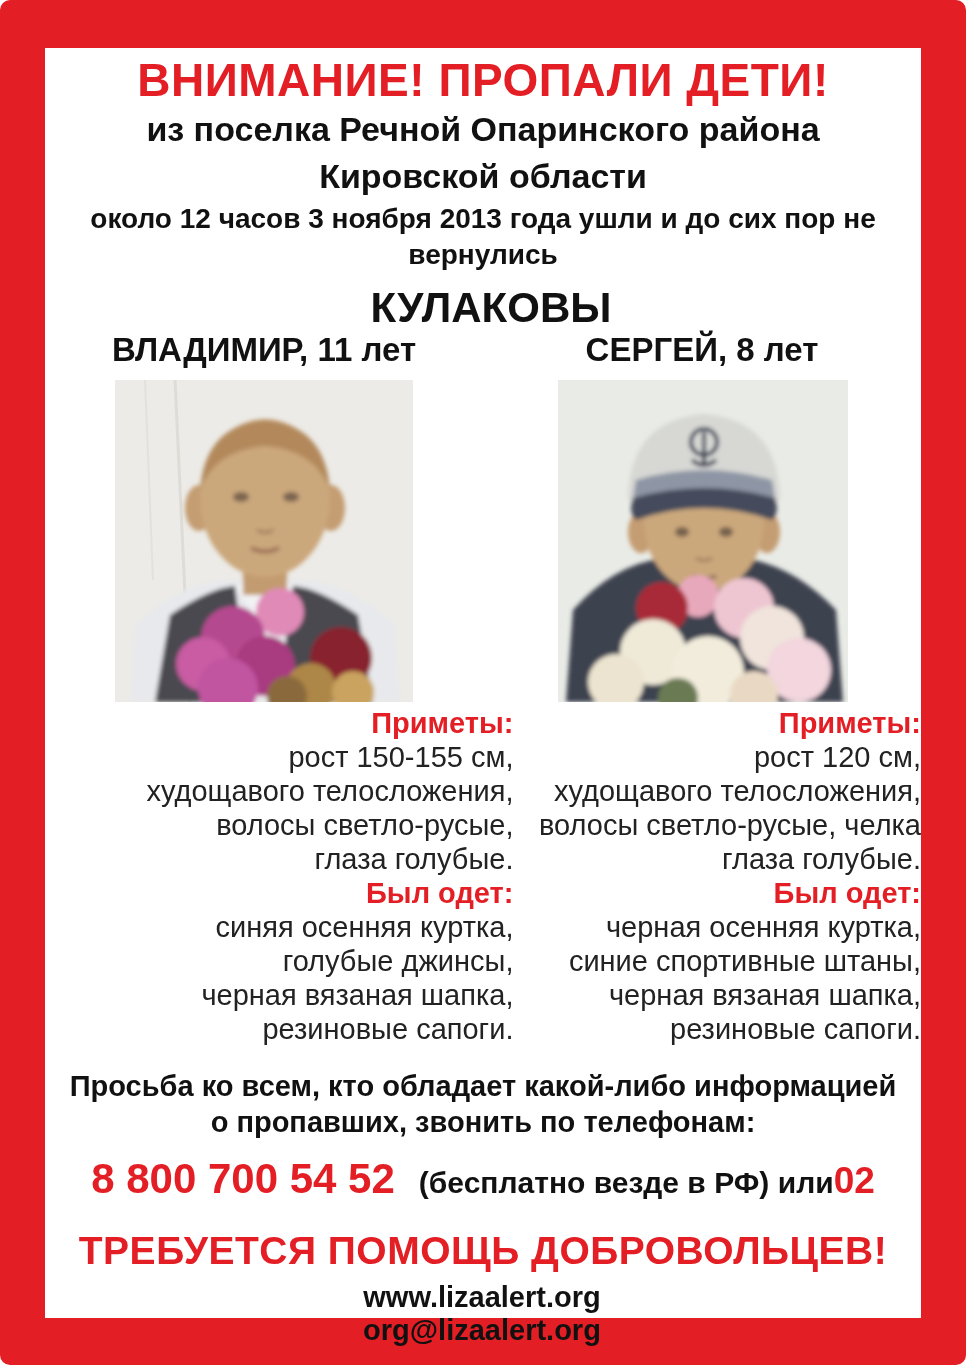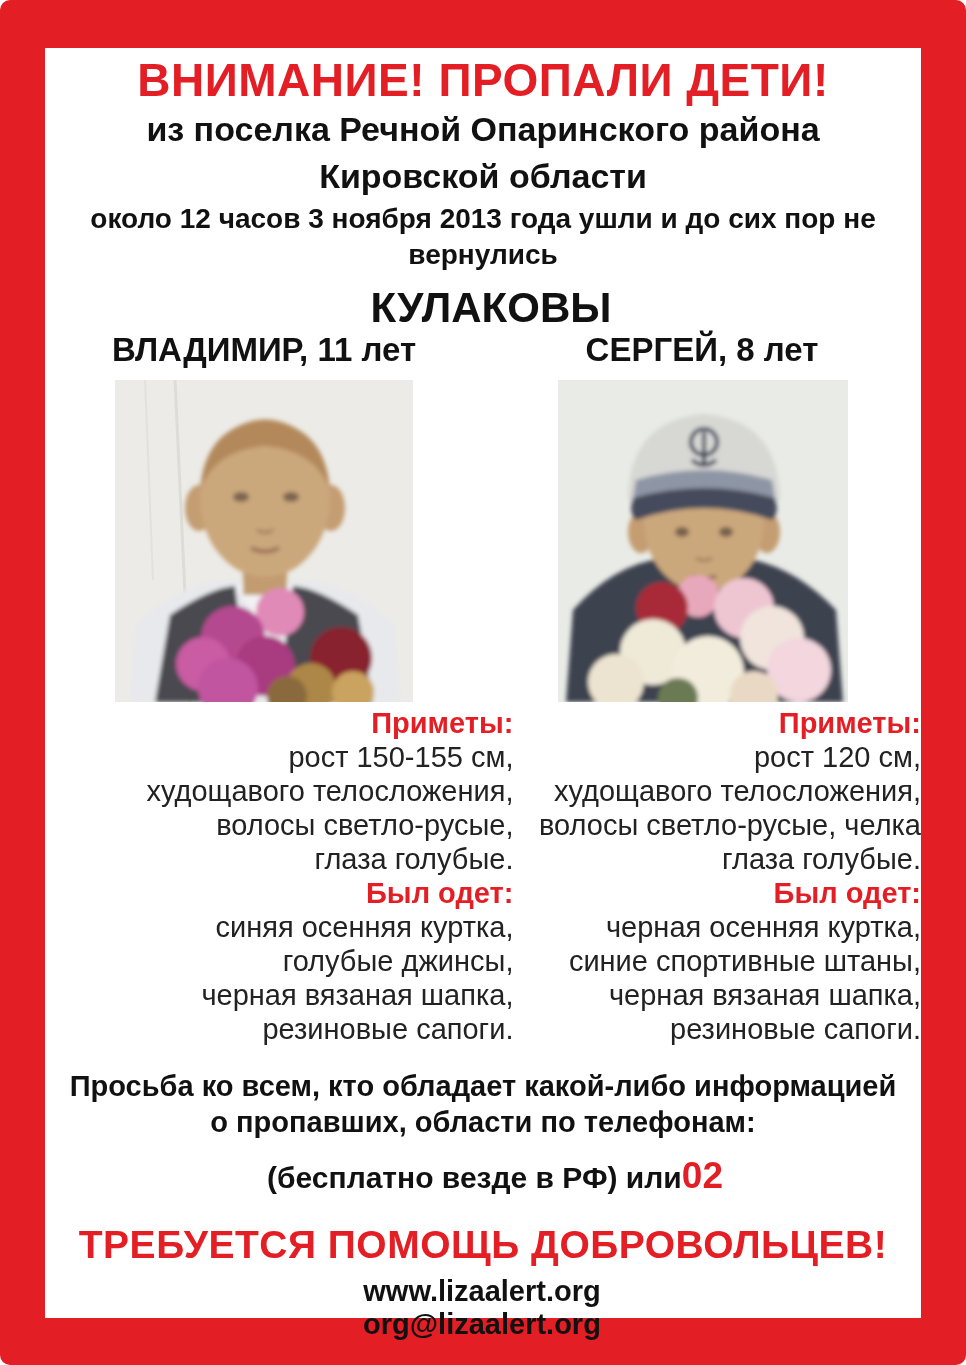--- a/index.html
+++ b/index.html
@@ -243,24 +243,25 @@
         <div class="red-label">Был одет:</div>
         <div>черная осенняя куртка,</div>
         <div>синие спортивные штаны,</div>
         <div>черная вязаная шапка,</div>
         <div>резиновые сапоги.</div>
       </div>
     </div>
 
     <div class="request">
       <div>Просьба ко всем, кто обладает какой-либо информацией</div>
-      <div>о пропавших, области по телефонам:</div>
+      <div>о пропавших, звонить по телефонам:</div>
     </div>
 
     <div class="phone-line">
+      <span class="phone-main">8 800 700 54 52</span>
       <span class="phone-note">(бесплатно везде в РФ) или</span>
       <span class="phone-short">02</span>
     </div>
 
     <div class="volunteers">ТРЕБУЕТСЯ ПОМОЩЬ ДОБРОВОЛЬЦЕВ!</div>
 
     <div class="links-row">
       <span>www.lizaalert.org</span>
       <span>org@lizaalert.org</span>
     </div>

